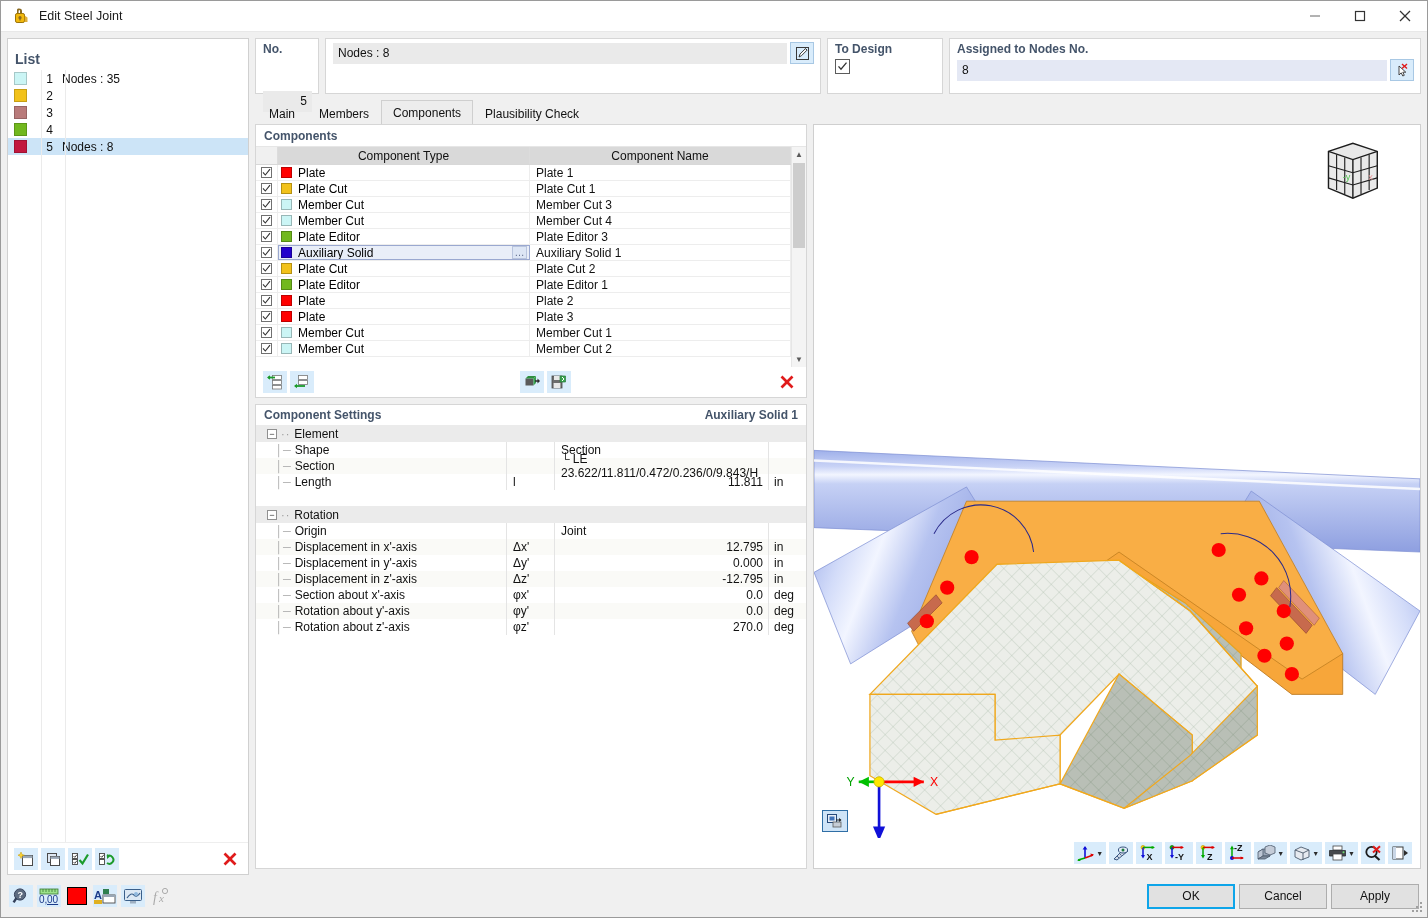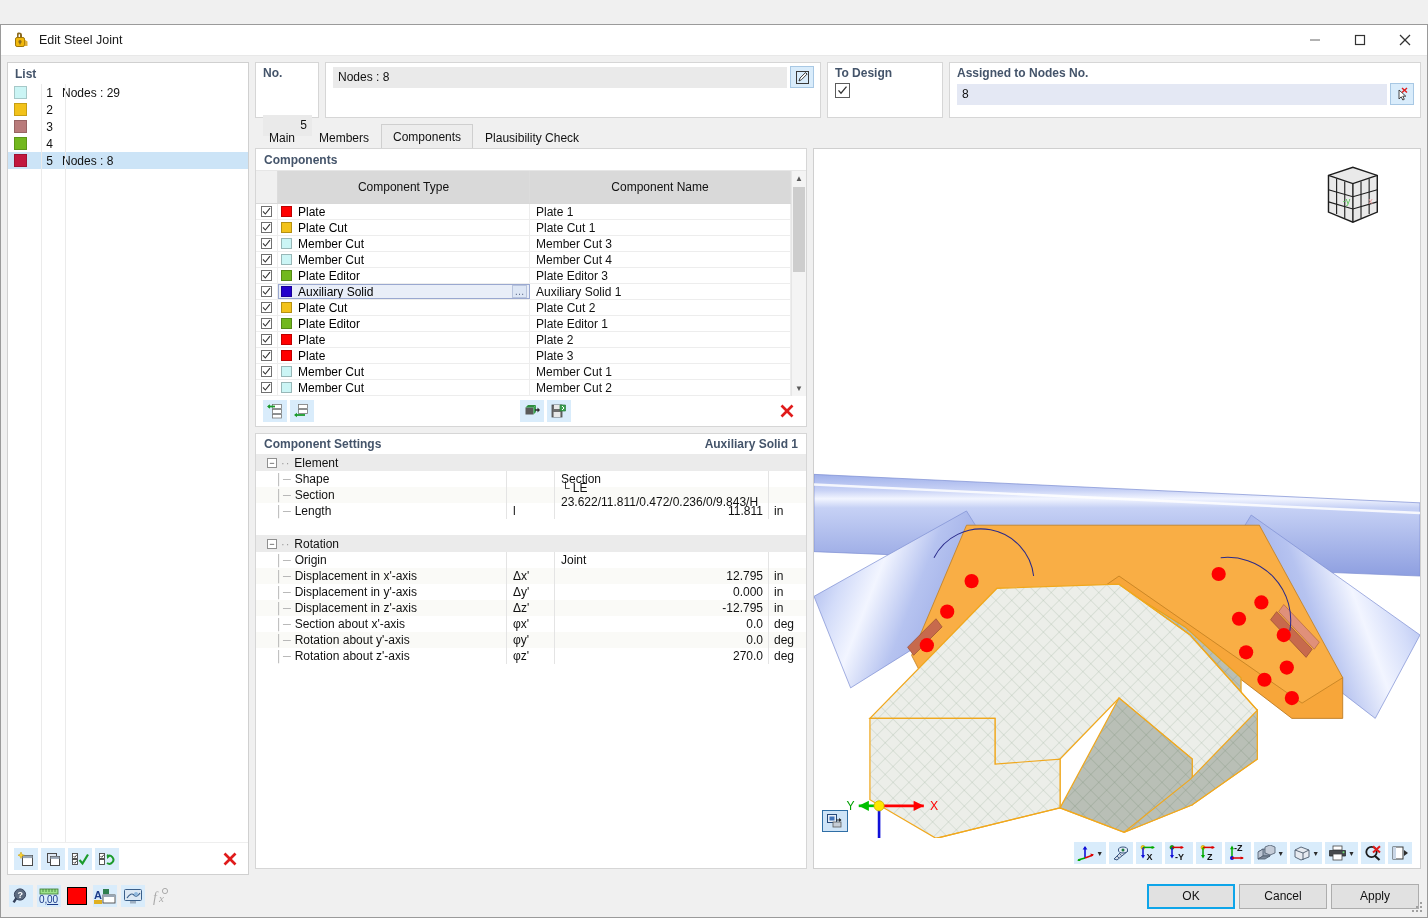--- a/index.html
+++ b/index.html
@@ -9,21 +9,21 @@
     overflow: hidden;
     font-family: "Liberation Sans", sans-serif;
     font-size: 12px;
     background: #f0f0f0;
     -webkit-font-smoothing: antialiased;
   }
   .window {
     position: absolute; inset: 0;
     background: #f0f0f0;
     border: 1px solid #9a9a9a;
-    display: flex; flex-direction: column; margin-top: 24px;
+    display: flex; flex-direction: column;
   }
   
   .titlebar {
     height: 31px; background: #ffffff;
     display: flex; align-items: center;
     flex: 0 0 31px;
     border-bottom: 1px solid #e8e8e8;
   }
   .title-icon { width: 20px; height: 20px; margin-left: 10px; margin-right: 8px; position: relative; flex: 0 0 20px; }
   .title-text { font-size: 12.5px; color: #1a1a1a; flex: 1; }
@@ -32,21 +32,21 @@
     color: #333; font-size: 13px;
   }
   
   .body-area { flex: 1; display: flex; padding: 6px 6px 0 6px; gap: 6px; position: relative; min-height: 0; }
   
   .list-panel {
     width: 242px; flex: 0 0 242px;
     display: flex; flex-direction: column;
     background: #ffffff; border: 1px solid #d0d0d0;
   }
-  .panel-cap { color: #44546a; font-weight: bold; font-size: 12px; padding: 4px 7px 3px 7px; }
+  .panel-cap { color: #44546a; font-weight: bold; font-size: 14px; padding: 12px 7px 3px 7px; }
   .list-rows { flex: 1; position: relative; }
   .lrow { display: flex; align-items: center; height: 17px; font-size: 12px; }
   .lrow.sel { background: #cce4f7; }
   .swatch { width: 13px; height: 13px; margin: 0 8px 0 6px; flex: 0 0 13px; border: 1px solid rgba(0,0,0,.18); }
   .lnum { width: 18px; text-align: right; color: #111; }
   .llabel { margin-left: 9px; color: #111; }
   .list-vsep { position: absolute; left: 33px; top: 0; bottom: 0; width: 1px; background: #ebebeb; }
   .list-vsep2 { position: absolute; left: 57px; top: 0; bottom: 0; width: 1px; background: #ebebeb; }
   .list-toolbar {
     height: 32px; display: flex; align-items: center; gap: 3px; padding: 0 6px;
@@ -91,21 +91,21 @@
   }
   .tab.active { background: #ededed; border-color: #cfcfcf; height: 24px; line-height: 24px; }
   
   .content { flex: 1; display: flex; gap: 6px; min-height: 0; padding-bottom: 6px; }
   .left-content { width: 552px; flex: 0 0 552px; display: flex; flex-direction: column; min-height: 0; }
   
   .comp-group { background: #fff; border: 1px solid #d6d6d6; display: flex; flex-direction: column; flex: 0 0 274px; }
   .grp-cap { color: #44546a; font-weight: bold; font-size: 12px; padding: 4px 7px 3px 8px; }
   .table-wrap { flex: 1; display: flex; min-height: 0; border-top: 1px solid #e6e6e6; }
   .tbl { flex: 1; display: flex; flex-direction: column; min-width: 0; }
-  .tbl-head { display: flex; height: 33px; background: #f0f0f0; border-bottom: 1px solid #d8d8d8; }
+  .tbl-head { display: flex; height: 18px; background: #f0f0f0; border-bottom: 1px solid #d8d8d8; }
   .th { font-size: 12px; color: #111; display: flex; align-items: center; justify-content: center; border-right: 1px solid #dcdcdc; }
   .th.c0 { width: 22px; flex: 0 0 22px; background: #f0f0f0; }
   .th.c1 { width: 252px; flex: 0 0 252px; background: #d9d9d9; }
   .th.c2 { flex: 1; background: #d9d9d9; }
   .tbl-body { flex: 1; overflow: hidden; }
   .trow { display: flex; height: 16px; font-size: 12px; border-bottom: 1px solid #ededed; }
   .td { display: flex; align-items: center; border-right: 1px solid #ededed; }
   .td.c0 { width: 22px; flex: 0 0 22px; justify-content: center; }
   .td.c1 { width: 252px; flex: 0 0 252px; padding-left: 3px; gap: 6px; position: relative; }
   .td.c2 { flex: 1; padding-left: 6px; color: #111; }
@@ -209,21 +209,21 @@
   <div class="body-area">
 
     <div class="list-panel">
       <div class="panel-cap">List</div>
       <div class="list-rows">
         <div class="list-vsep"></div>
         <div class="list-vsep2"></div>
         <div class="lrow">
           <span class="swatch" style="background: rgb(203, 245, 245);"></span>
           <span class="lnum">1</span>
-          <span class="llabel">Nodes : 29</span>
+          <span class="llabel">Nodes : 35</span>
         </div>
         <div class="lrow">
           <span class="swatch" style="background: rgb(242, 194, 26);"></span>
           <span class="lnum">2</span>
           <span class="llabel"></span>
         </div>
         <div class="lrow">
           <span class="swatch" style="background: rgb(185, 123, 123);"></span>
           <span class="lnum">3</span>
           <span class="llabel"></span>

